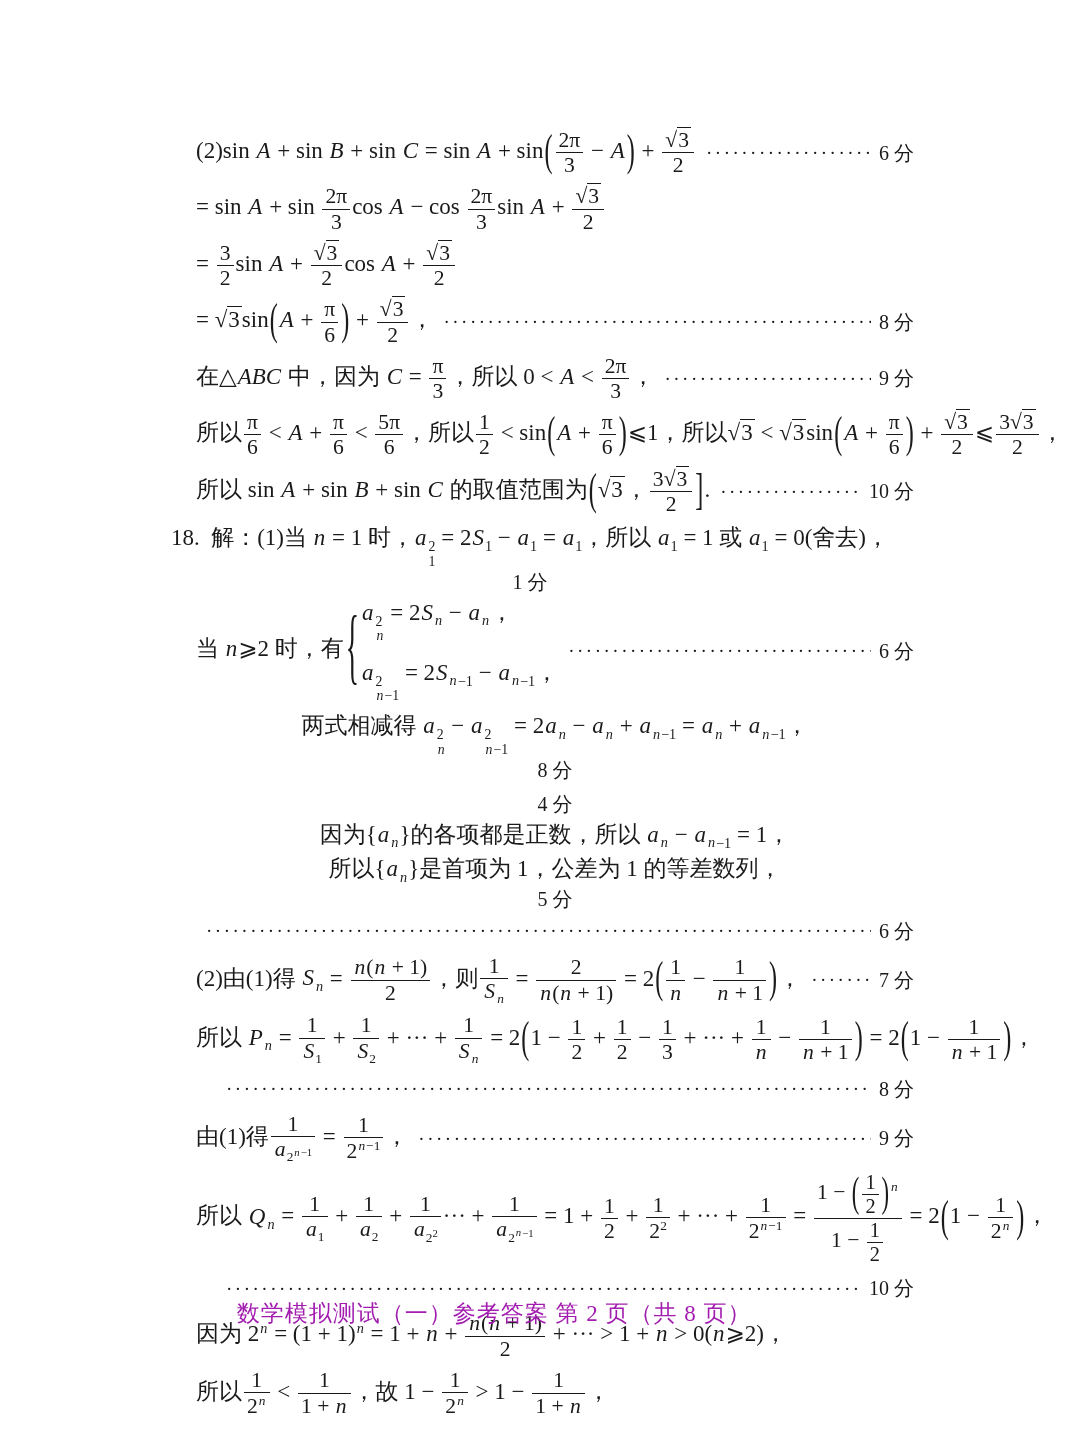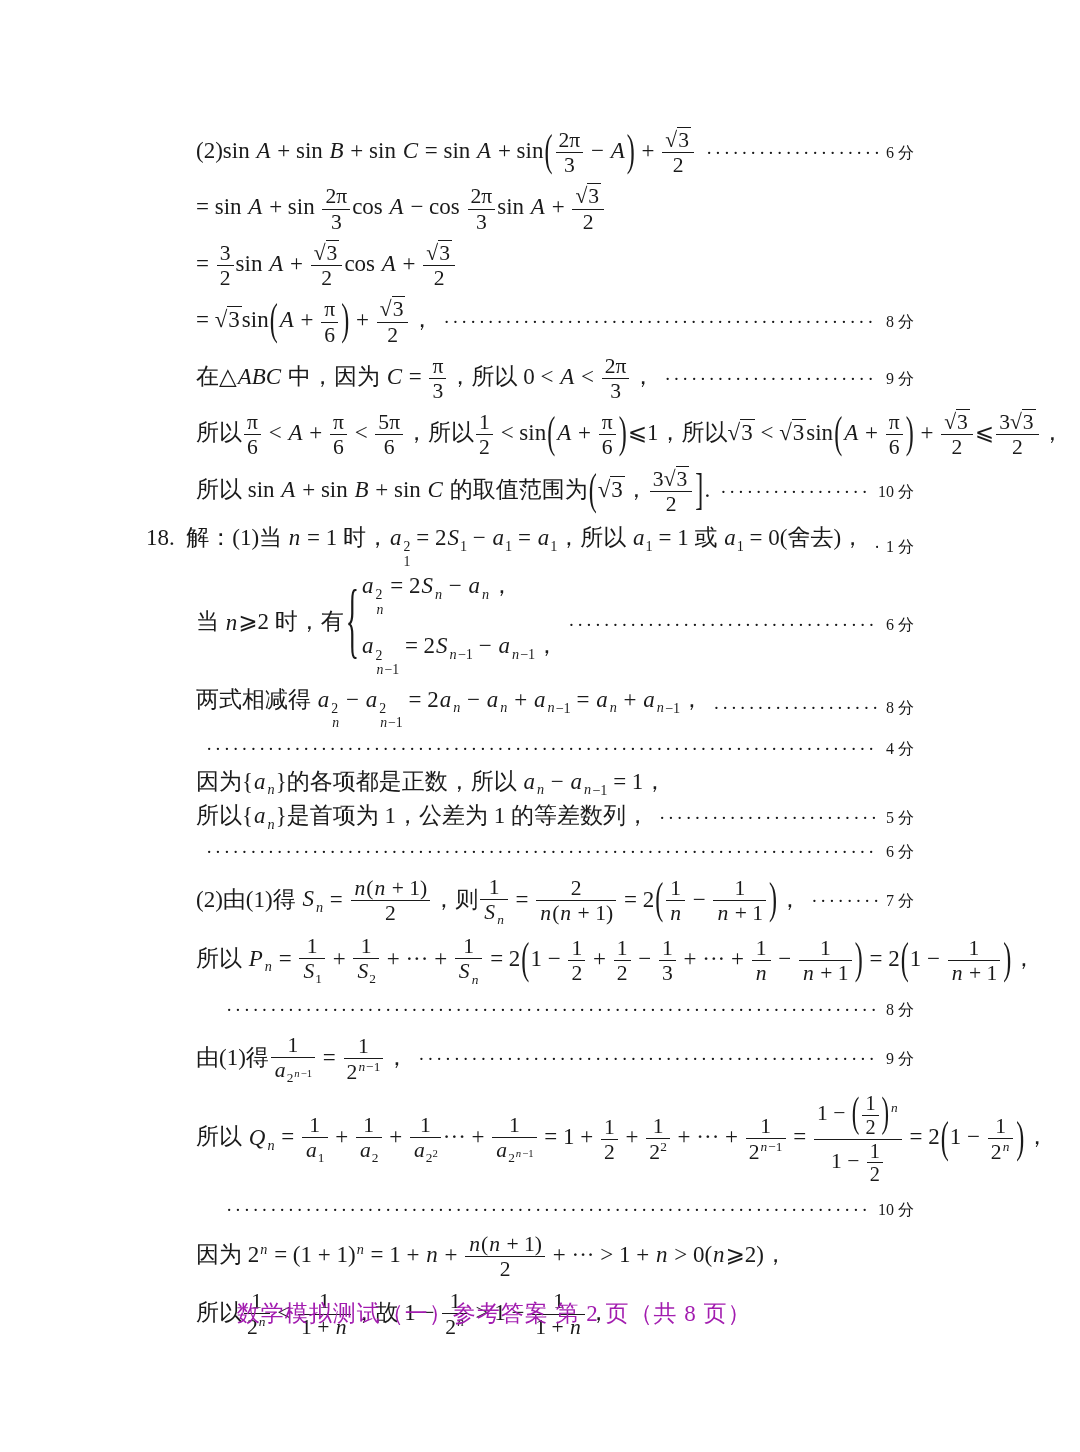--- a/index.html
+++ b/index.html
@@ -10,32 +10,32 @@
   }
   .page{width:988px;height:1452px;position:relative;box-sizing:border-box;border-radius:30px;}
   .content{
     position:absolute;left:0;top:128px;width:1080px;
     padding:0 166px 0 196px;box-sizing:border-box;
   }
   .line{
     display:flex;align-items:center;margin-bottom:7px;
     font-size:23px;line-height:1.32;min-height:32px;
   }
-  .line.t{margin-bottom:2px;}
+  .line.t{margin-bottom:2px;flex-direction:column;}
   .line.hang{margin-left:-50px;}
   .math{white-space:nowrap;}
   .math i{font-style:italic;padding:0 1px;}
   
   .dots{
     flex:1 1 0;overflow:hidden;white-space:nowrap;
     font-size:19px;letter-spacing:2.5px;color:#1a1a1a;
     margin:0 8px 0 10px;align-self:center;
   }
   .line.only .dots{margin-left:30px;}
-  .score{white-space:nowrap;font-size:16px;}
+  .score{white-space:nowrap;font-size:20px;}
   
   .fr{
     display:inline-flex;flex-direction:column;vertical-align:middle;
     text-align:center;margin:0 2px;font-size:0.94em;line-height:1.12;
   }
   .fr > .nu{border-bottom:1.6px solid #1a1a1a;padding:0 3px;display:block;font-family:Liberation Serif, serif;}
   .fr > .de{padding:0 3px;display:block;}
   
   .sq{white-space:nowrap;}
   .sq .sqb{border-top:1.6px solid #1a1a1a;padding:0 2px 0 1px;}

